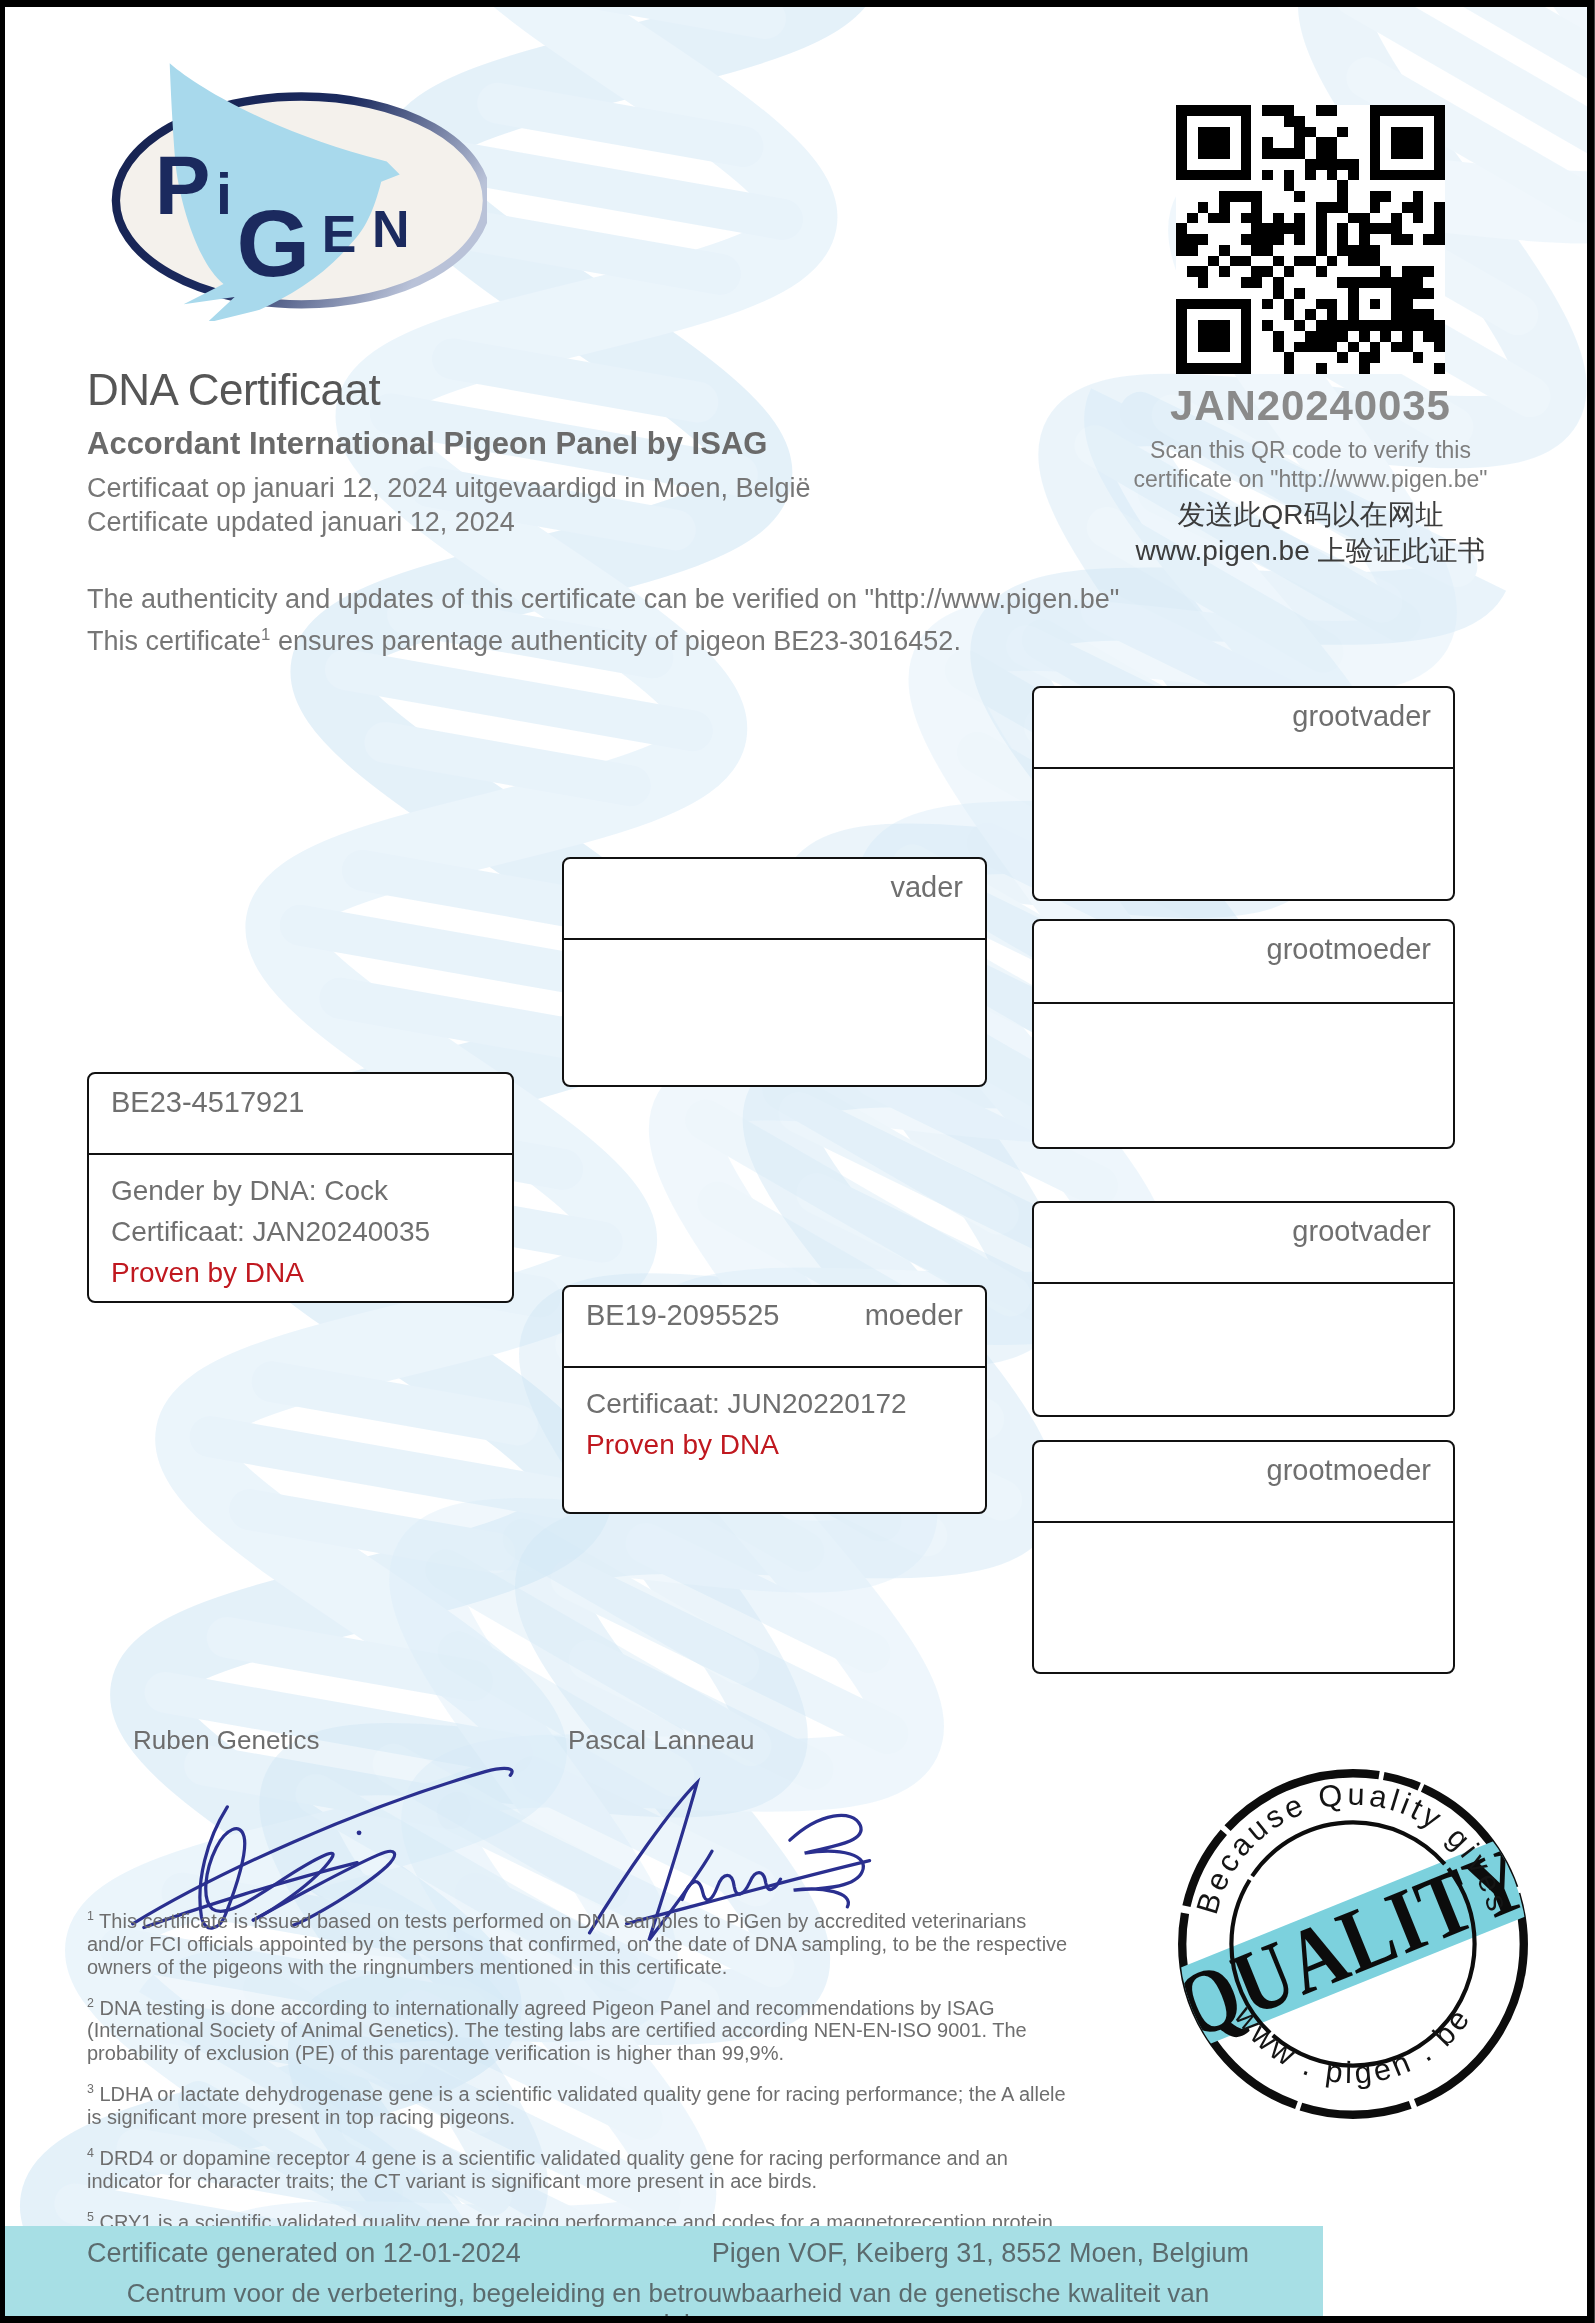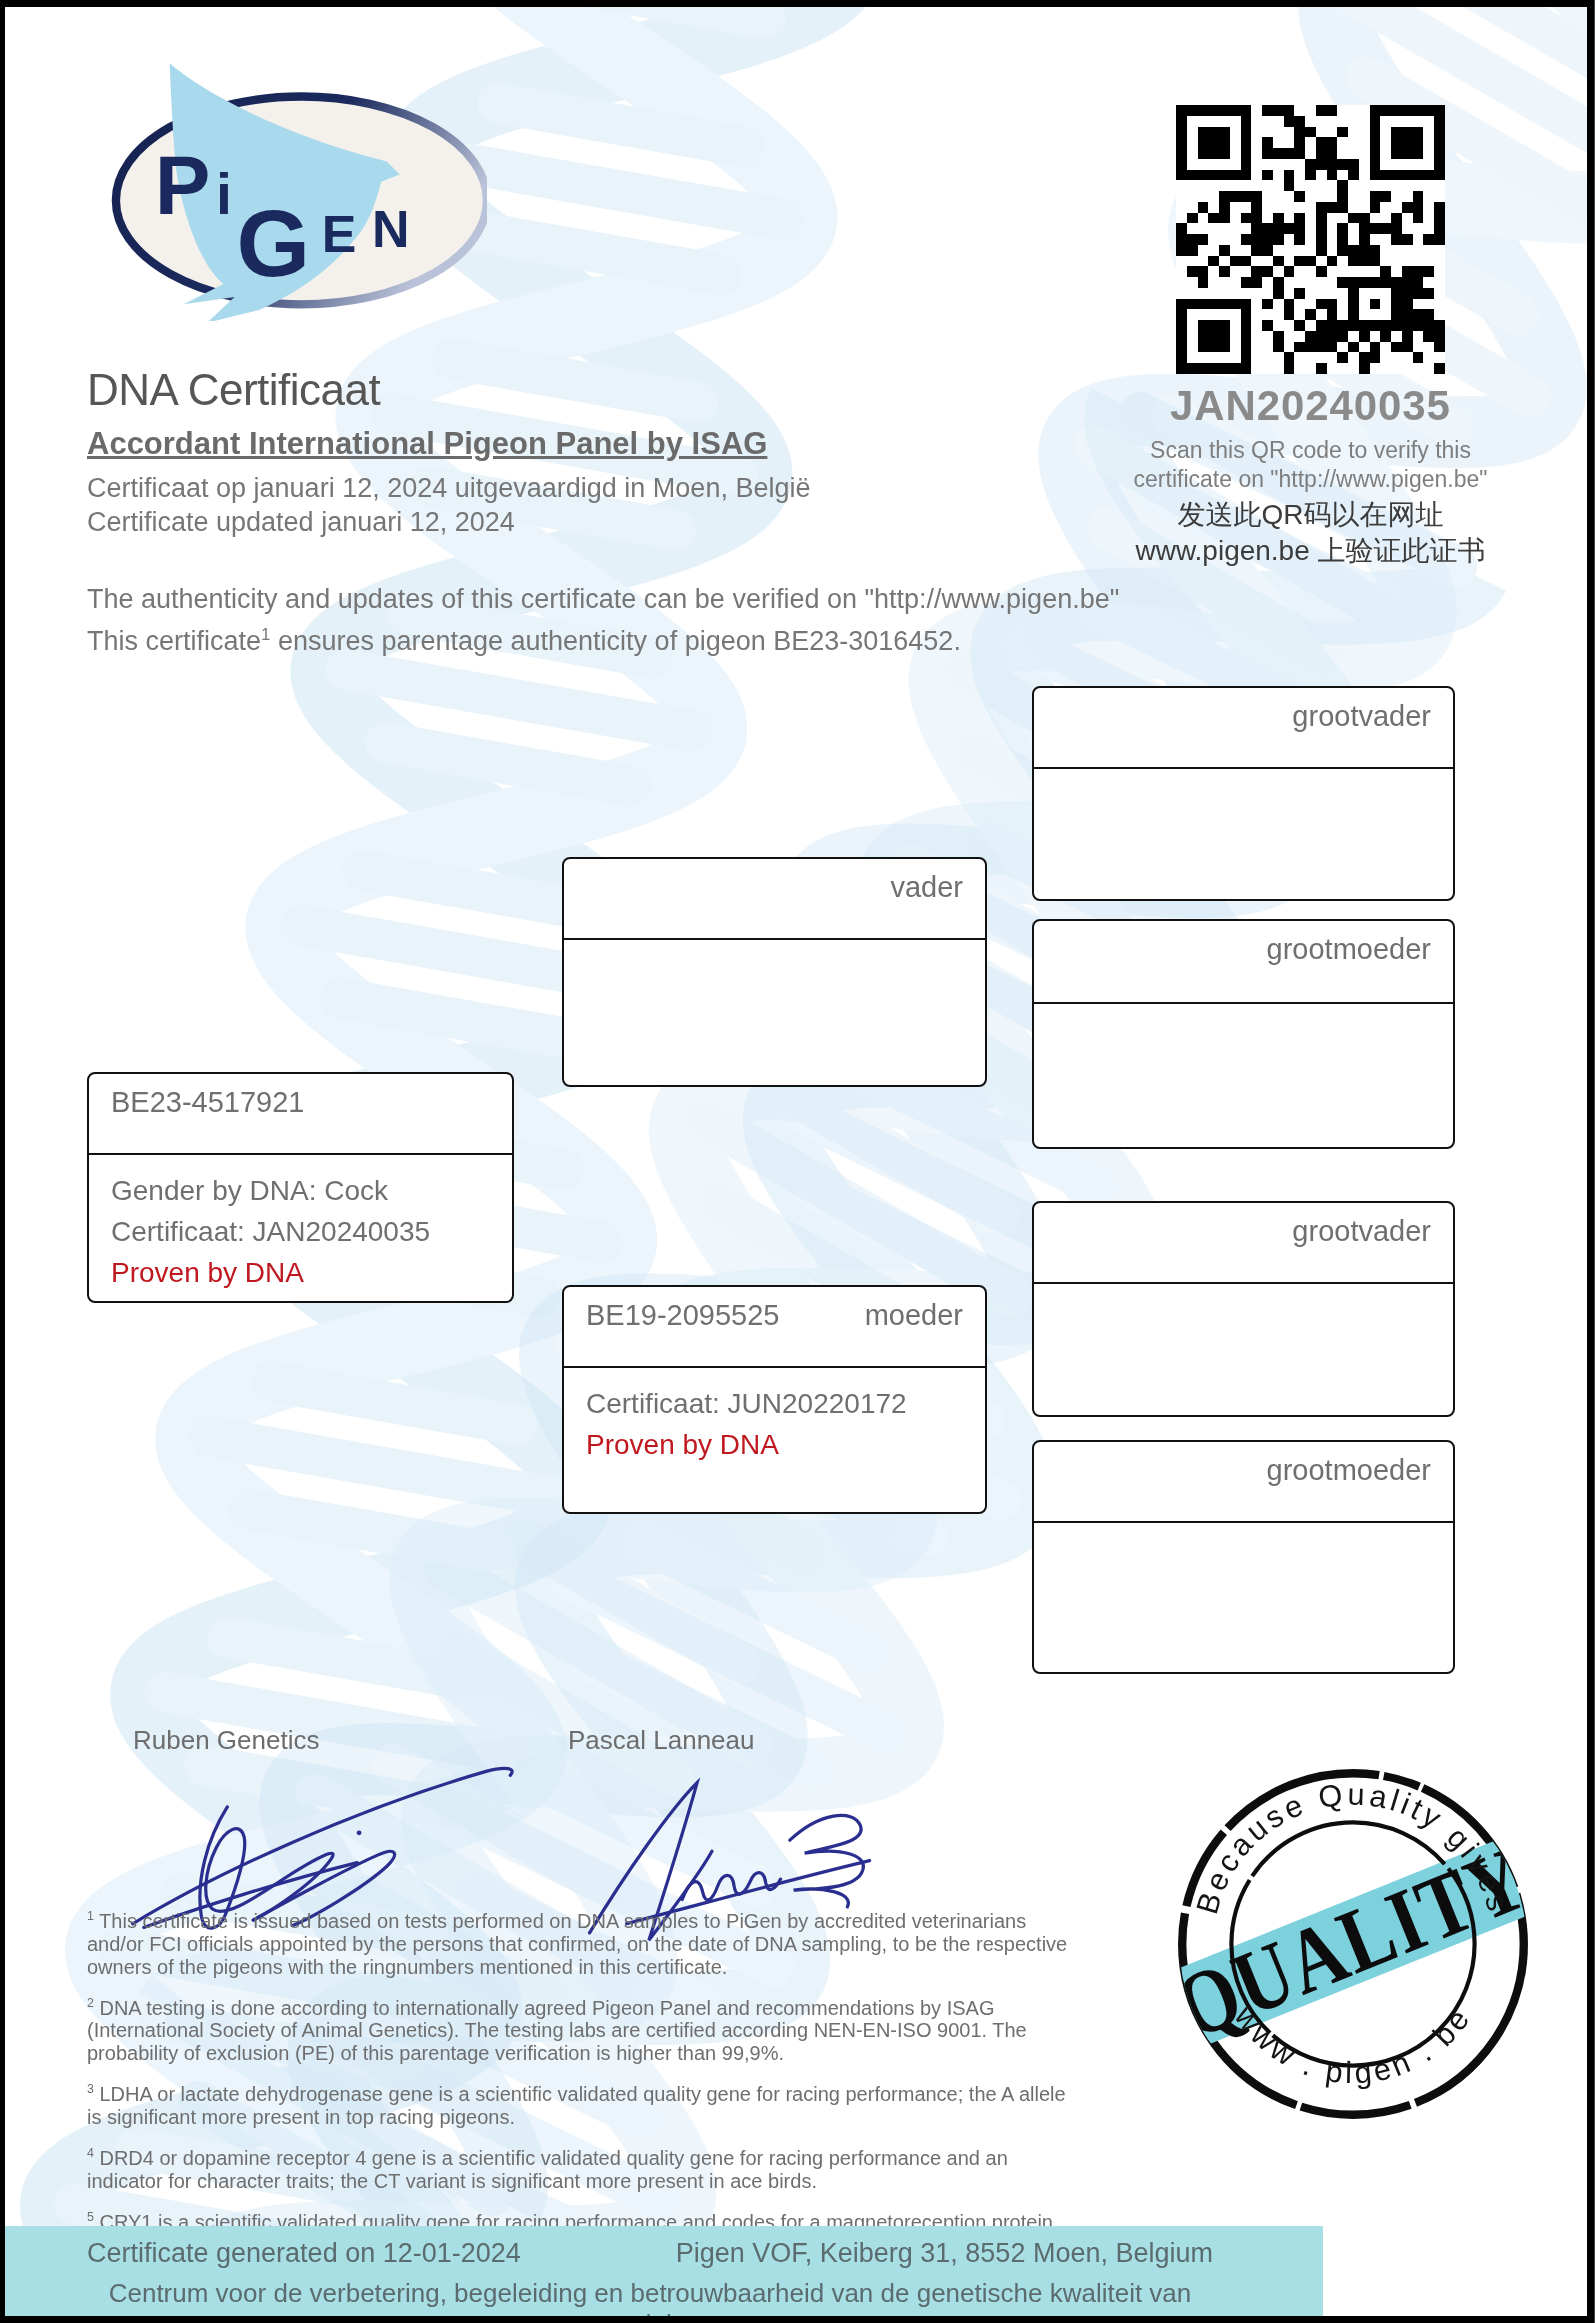--- a/index.html
+++ b/index.html
@@ -10,21 +10,21 @@
   html,body{margin:0;padding:0;background:#444;}
   .page{
     position:relative;width:1582px;height:2316px;background:#fff;
     border-top:7.4px solid #000;border-left:5.6px solid #000;border-right:7.4px solid #000;
     overflow:hidden;font-family:"Liberation Sans",sans-serif;
   }
   .abs{position:absolute;}
   .bg{left:0;top:0;width:1582px;height:2316px;pointer-events:none;}
   
   .title{left:82px;top:358px;font-size:44px;font-weight:normal;color:var(--title-gray);letter-spacing:-0.5px;}
-  .subtitle{left:82px;top:419px;font-size:31px;font-weight:bold;color:#6a6a6a;text-decoration:underline;}
+  .subtitle{left:82px;top:419px;font-size:31px;font-weight:bold;color:#6a6a6a;}
   .issued{left:82px;top:464px;font-size:27px;color:#767676;line-height:34px;}
   .verify{left:82px;top:575px;font-size:27px;color:#767676;line-height:35px;}
   sup{font-size:62%;}
   
   .qr{left:1171px;top:98px;width:269px;height:269px;background:#fff;display:grid;
       grid-template-rows:repeat(25,1fr);grid-template-columns:repeat(25,1fr);}
   .qr div{background:#000;}
   .codeid{left:1143px;top:375px;width:325px;text-align:center;font-size:42px;font-weight:bold;color:#8a8a8a;letter-spacing:0.9px;}
   .scantxt{left:1104px;top:429px;width:403px;text-align:center;font-size:23px;color:#7e7e7e;line-height:29px;}
   .cntxt{left:1067px;top:490px;width:477px;text-align:center;font-size:28px;color:#3c3c3c;line-height:36px;font-weight:500;}
@@ -34,21 +34,21 @@
          padding:12px 22px 0 22px;font-size:29px;color:#6f6f6f;}
   .pbody{padding:15px 22px 0 22px;font-size:28px;color:#6f6f6f;line-height:41px;}
   .red{color:var(--proven-red,#c0181f);}
   
   .signame{font-size:26px;color:#6d6d6d;top:1718px;}
   
   .fnotes{left:82px;top:1898px;width:983px;font-size:20px;color:#6e6e6e;line-height:23px;}
   .fnotes p{margin:0 0 13px 0;}
   
   .fband{left:0;top:2219px;width:1318px;height:90px;background:var(--footer-band,#a7dfe5);
-         box-sizing:border-box;padding:12px 110px 0 82px;color:#5b6b6e;}
+         box-sizing:border-box;padding:12px 74px 0 82px;color:#5b6b6e;}
   .frow{display:flex;justify-content:space-between;font-size:27px;}
   .ftag{text-align:center;font-size:26px;margin-top:9.3px;}
   .bbar{left:0;top:2309px;width:1582px;height:7.4px;background:#000;}
 </style>
 </head>
 <body>
 
 <div class="page">
 
   <svg class="abs bg" width="1582" height="2316" viewBox="0 0 1706 2497">

